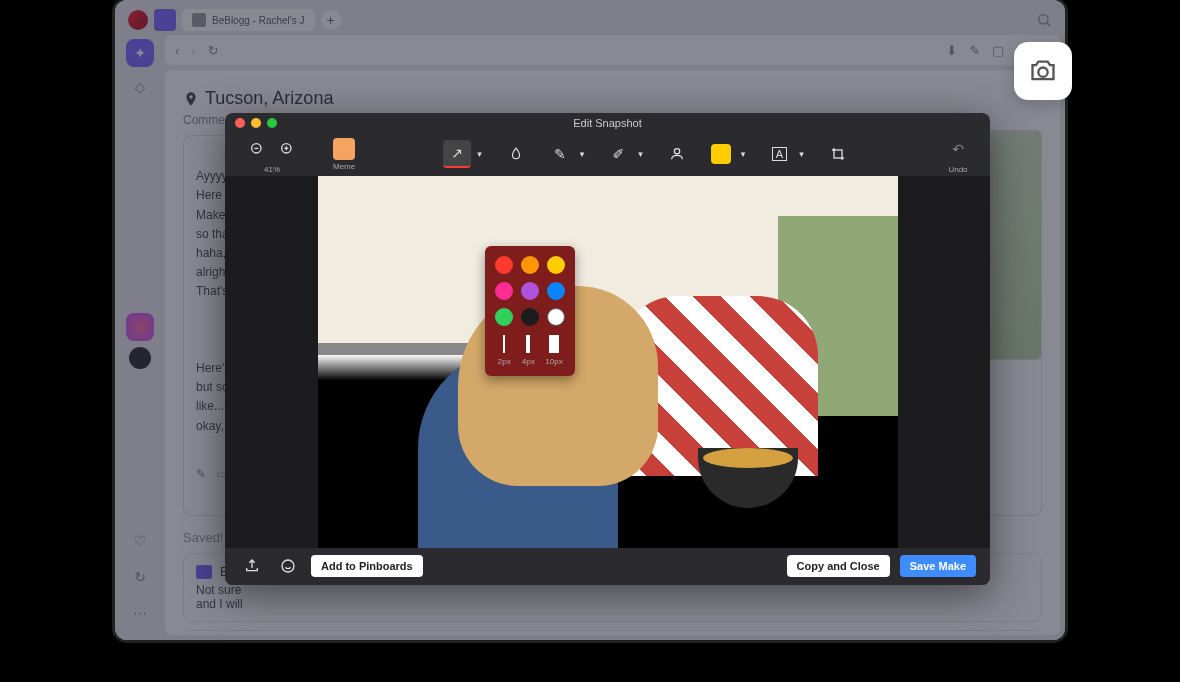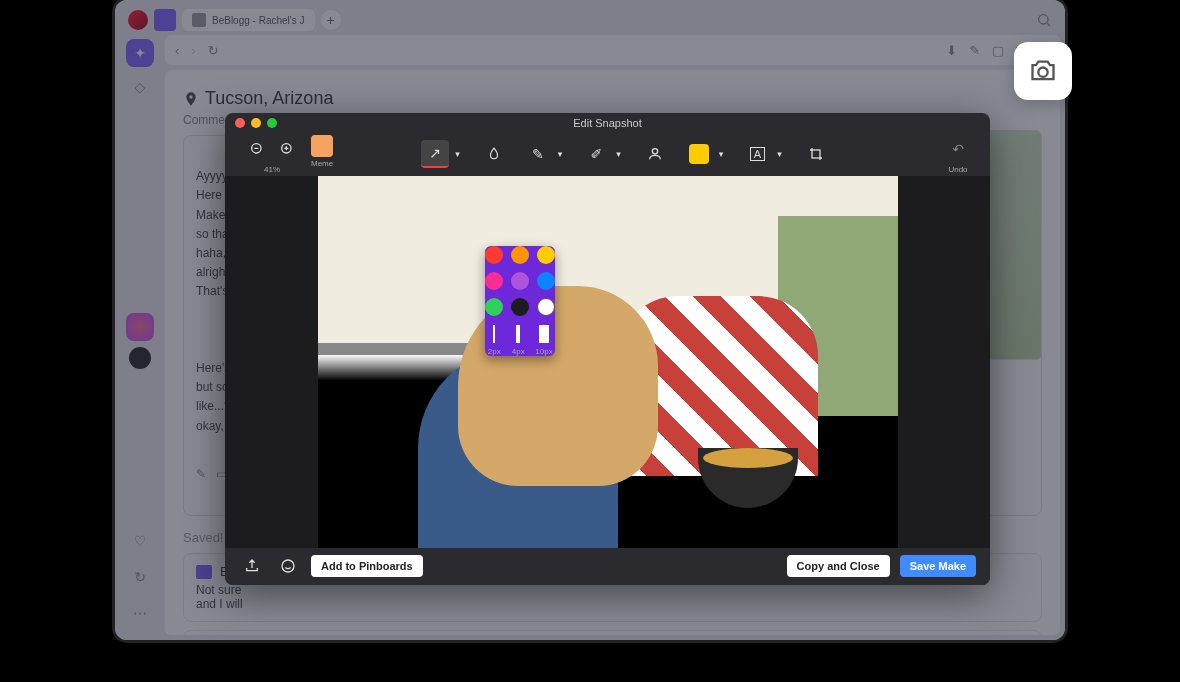--- a/index.html
+++ b/index.html
@@ -45,31 +45,31 @@
 
 .editor { position: absolute; left: 225px; top: 113px; width: 765px; height: 472px; background: #2b2b2f; border-radius: 8px; box-shadow: 0 10px 40px rgba(0,0,0,0.5); z-index: 60; display: flex; flex-direction: column; overflow: hidden; }
 .editor-titlebar { height: 22px; display: flex; align-items: center; padding: 0 10px; position: relative; }
 .traffic-lights { display: flex; gap: 6px; }
 .tl { width: 10px; height: 10px; border-radius: 50%; }
 .tl.red { background: #ff5f57; }
 .tl.yellow { background: #febc2e; }
 .tl.green { background: #28c840; }
 .editor-title { position: absolute; left: 50%; transform: translateX(-50%); font-size: 11px; color: #ccc; }
 .editor-toolbar { height: 48px; display: flex; align-items: center; padding: 0 18px; gap: 8px; }
-.tool-group-left { display: flex; align-items: flex-start; gap: 2px; }
+.tool-group-left { display: flex; align-items: center; gap: 24px; }
 .tool-btn { min-width: 28px; height: 28px; display: flex; align-items: center; justify-content: center; color: #ddd; font-size: 14px; border-radius: 4px; cursor: pointer; padding: 0 4px; }
 .tool-btn.active { background: #444; border-bottom: 2px solid #ff3b30; }
 .tool-label { font-size: 8px; color: #aaa; text-align: center; margin-top: 2px; }
 .meme-icon { width: 22px; height: 22px; background: #f4a460; border-radius: 4px; }
 .emoji-icon-box { width: 20px; height: 20px; background: #ffcc00; border-radius: 4px; }
 .tool-spacer { flex: 1; }
 .tool-center { display: flex; gap: 2px; margin-left: 80px; }
 .undo-group { text-align: center; }
 
-.color-picker { position: absolute; left: 260px; top: 70px; background: #6d28d9; border-radius: 6px; box-shadow: 0 4px 12px rgba(0,0,0,0.4); z-index: 5; }
+.color-picker { position: absolute; left: 260px; top: 70px; background: #7f1d1d; padding: 10px; border-radius: 6px; box-shadow: 0 4px 12px rgba(0,0,0,0.4); z-index: 5; }
 .color-row { display: flex; gap: 8px; margin-bottom: 8px; }
 .color-sw { width: 18px; height: 18px; border-radius: 50%; cursor: pointer; }
 .stroke-row { display: flex; gap: 10px; margin-top: 6px; justify-content: center; }
 .stroke-opt { text-align: center; }
 .stroke-bar { width: 14px; height: 20px; display: flex; align-items: center; justify-content: center; margin: 0 auto; }
 .stroke-line { background: #fff; }
 .stroke-label { font-size: 8px; color: #aaa; margin-top: 3px; }
 
 .editor-canvas { flex: 1; background: #1c1c1f; display: flex; align-items: center; justify-content: center; position: relative; }
 .canvas-img { width: 580px; height: 372px; background: linear-gradient(to bottom, #e8e4d8 0%, #d4ccc0 30%, #c89878 100%); position: relative; overflow: hidden; }

